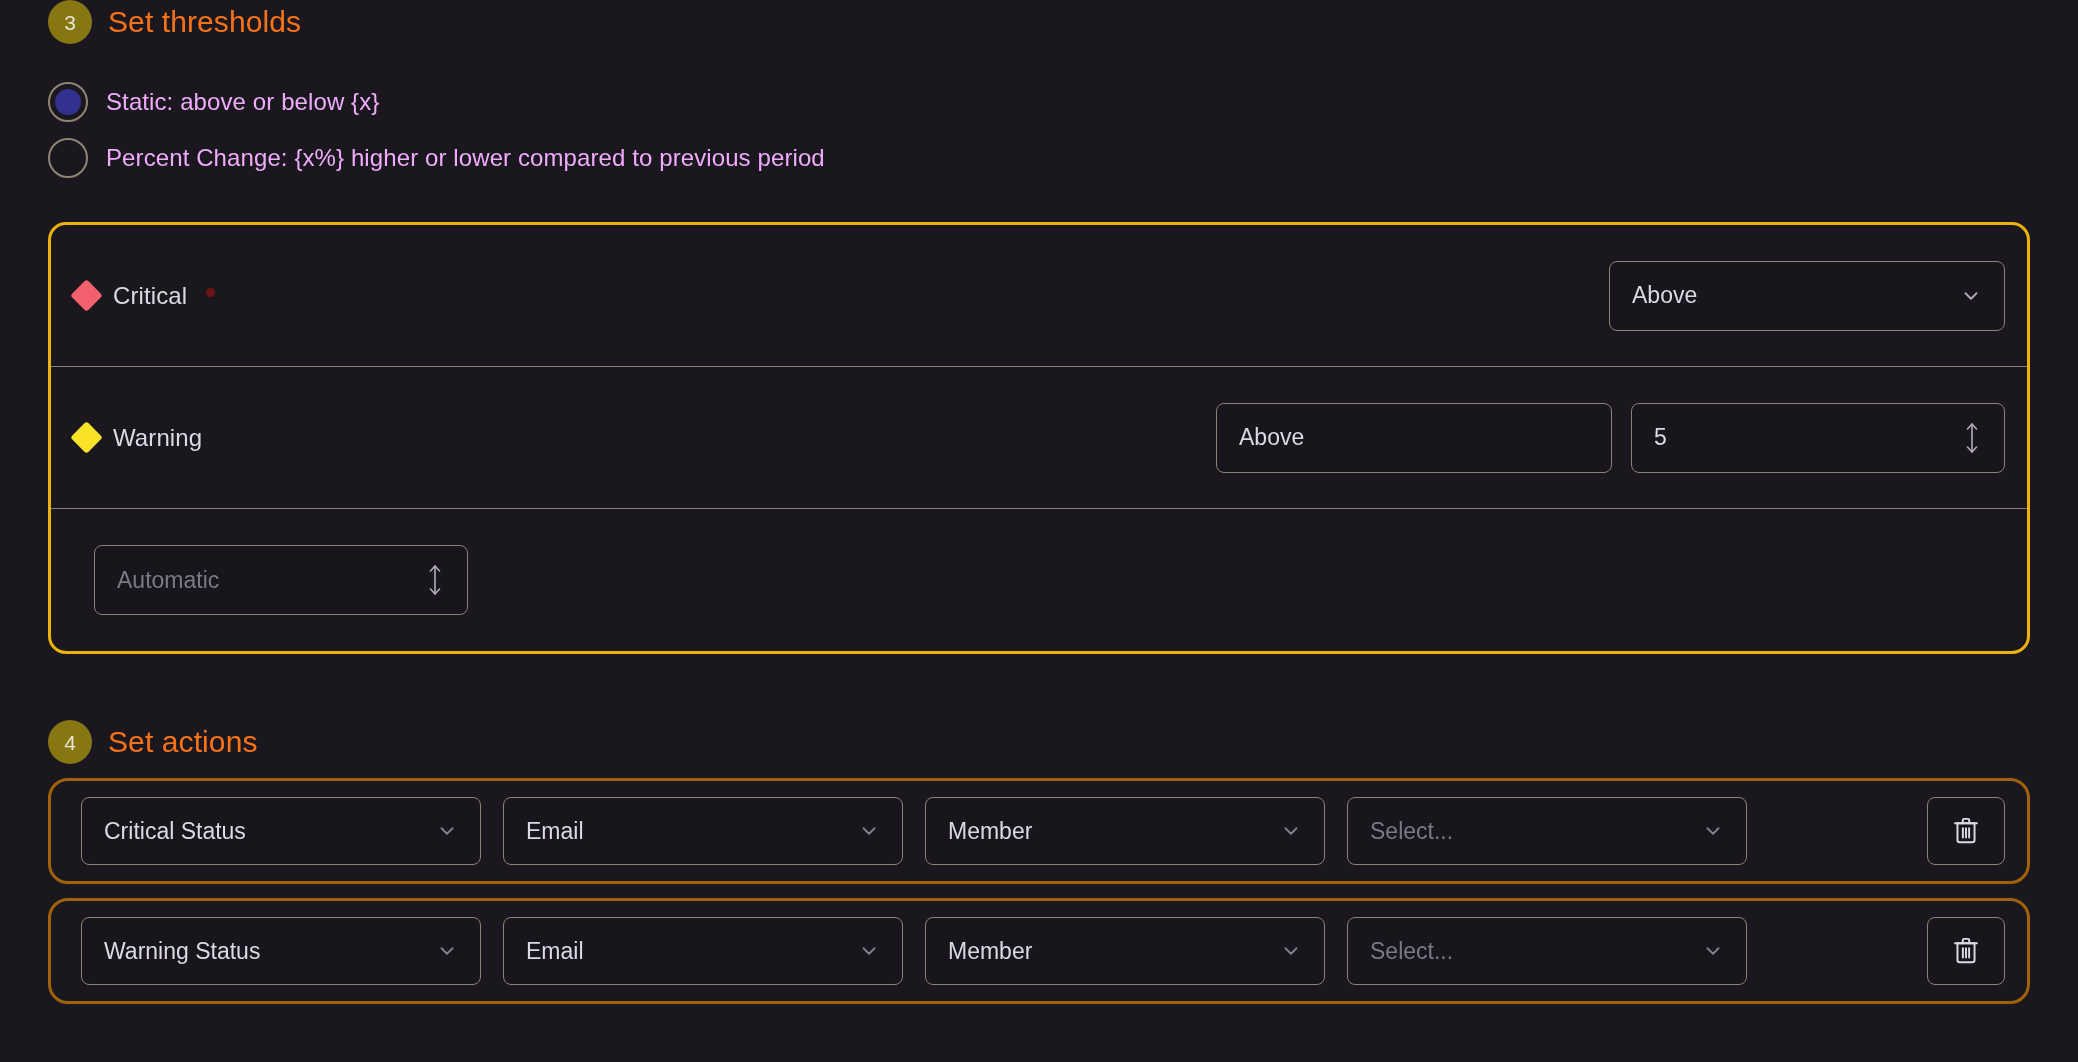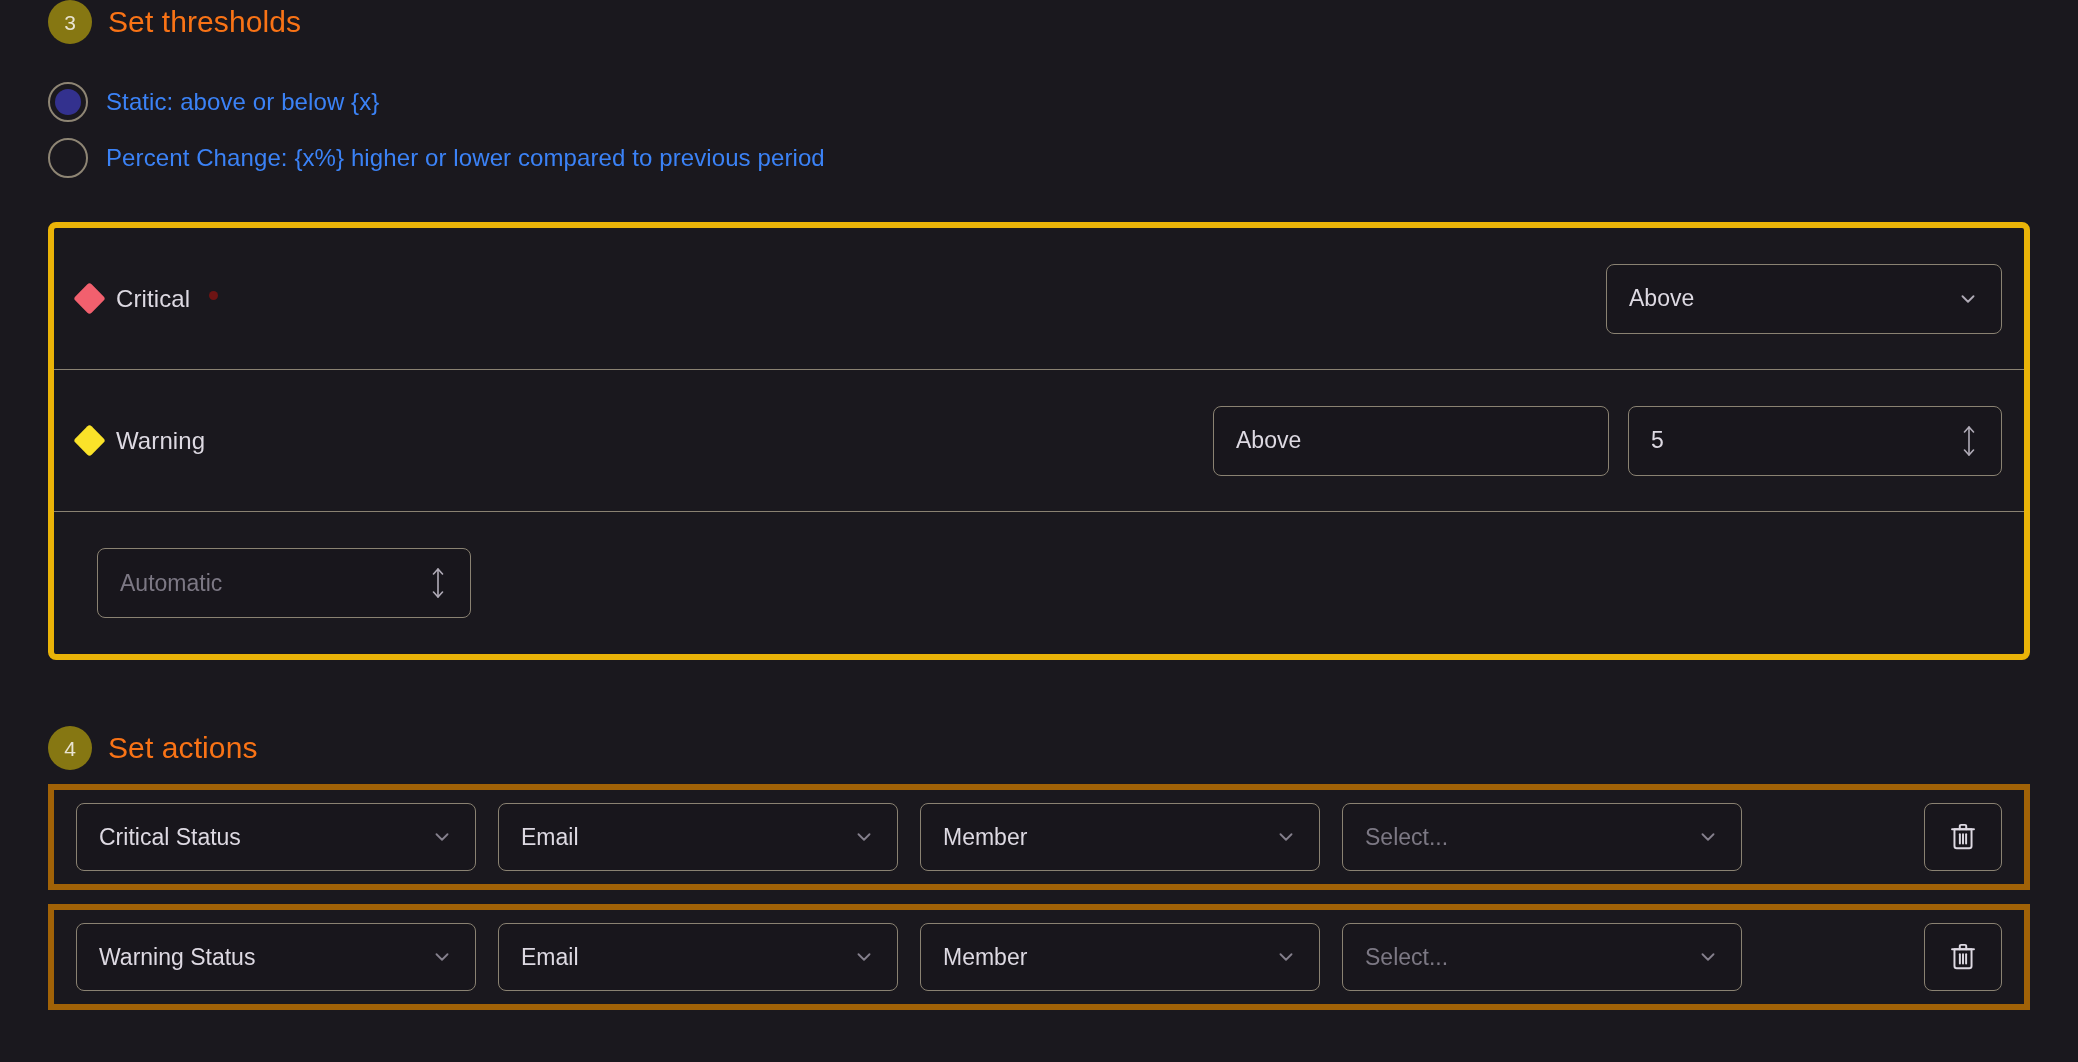--- a/index.html
+++ b/index.html
@@ -71,29 +71,29 @@
   }
   .radio.checked { border-color: #8E8574; }
   .radio.checked .dot {
     width: 26px;
     height: 26px;
     border-radius: 50%;
     background: #33318E;
   }
   .radio-label {
     font-size: 24px;
-    color: #3b82f6;
+    color: #f0abfc;
     letter-spacing: 0.1px;
   }
 
   
   .thresholds-card {
     margin-top: 36px;
-    border: 6px solid #eab308;
-    border-radius: 8px;
+    border: 3px solid #eab308;
+    border-radius: 18px;
     overflow: hidden;
   }
   .threshold-row {
     display: flex;
     align-items: center;
     height: 142px;
     padding: 0 22px 0 24px;
     border-bottom: 1px solid #8A8272;
   }
   .threshold-row:last-child { border-bottom: none; }
@@ -157,26 +157,26 @@
     width: 20px;
     height: 34px;
     flex: 0 0 auto;
     opacity: .95;
   }
 
   
   .actions-head { margin-top: 66px; }
   .action-rows { margin-top: 14px; }
   .action-row {
-    border: 6px solid #a16207;
-    border-radius: 0;
+    border: 3px solid #a16207;
+    border-radius: 20px;
     height: 106px;
     display: flex;
     align-items: center;
-    padding: 0 22px 0 22px;
+    padding: 0 22px 0 30px;
     margin-bottom: 14px;
   }
   .action-row .control { height: 68px; }
   .act-select { width: 400px; flex: 0 0 auto; margin-right: 22px; }
   .act-spacer { flex: 1 1 auto; }
   .trash-btn {
     width: 78px;
     height: 68px;
     border: 1px solid #8A8272;
     border-radius: 8px;

